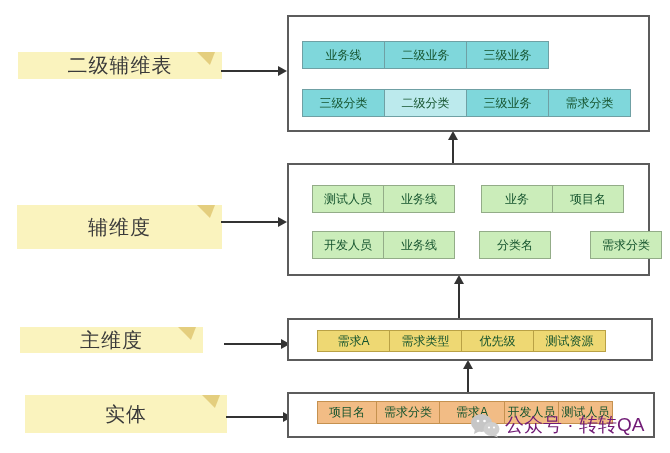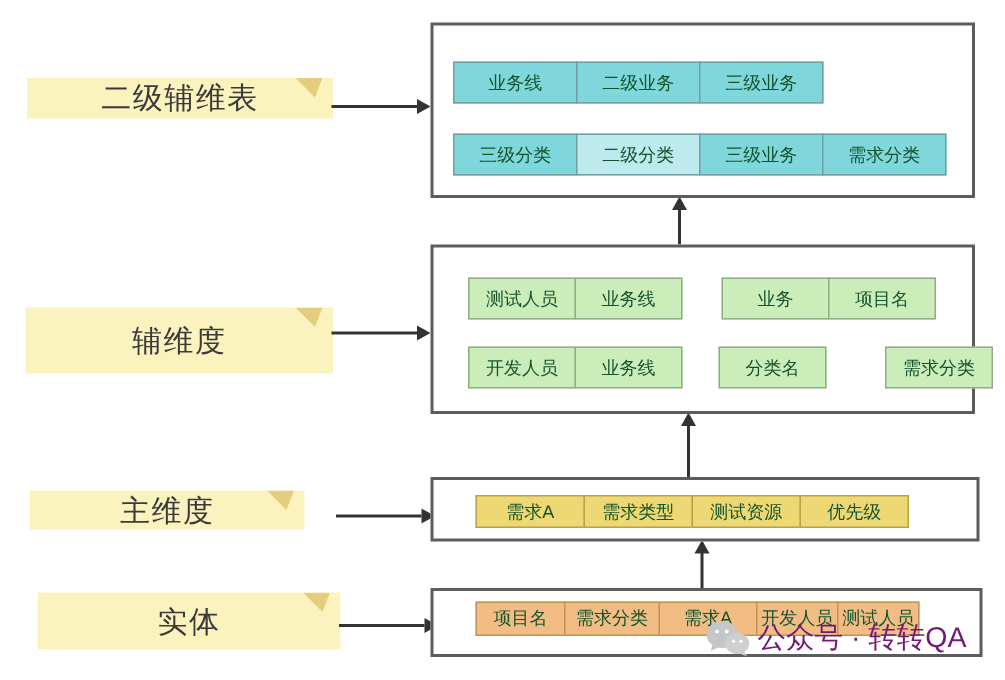--- a/index.html
+++ b/index.html
@@ -143,22 +143,22 @@
     <div class="cellrow" style="left:190px; top:66px;gap:40px;">
       <div class="cell green">分类名</div>
       <div class="cell green">需求分类</div>
     </div>
   </div>
 
   <div class="obox" style="left:287px; top:318px; width:366px; height:43px;">
     <div class="cellrow" style="left:28px; top:10px;">
       <div class="cell yellow">需求A</div>
       <div class="cell yellow">需求类型</div>
+      <div class="cell yellow">优先级</div>
       <div class="cell yellow">测试资源</div>
-      <div class="cell yellow">优先级</div>
     </div>
   </div>
 
   <div class="obox" style="left:287px; top:392px; width:368px; height:46px;">
     <div class="cellrow" style="left:28px; top:7px;">
       <div class="cell orange" style="width:60px;">项目名</div>
       <div class="cell orange" style="width:64px;">需求分类</div>
       <div class="cell orange" style="width:66px;">需求A</div>
       <div class="cell orange" style="width:55px;">开发人员</div>
       <div class="cell orange" style="width:55px;">测试人员</div>

